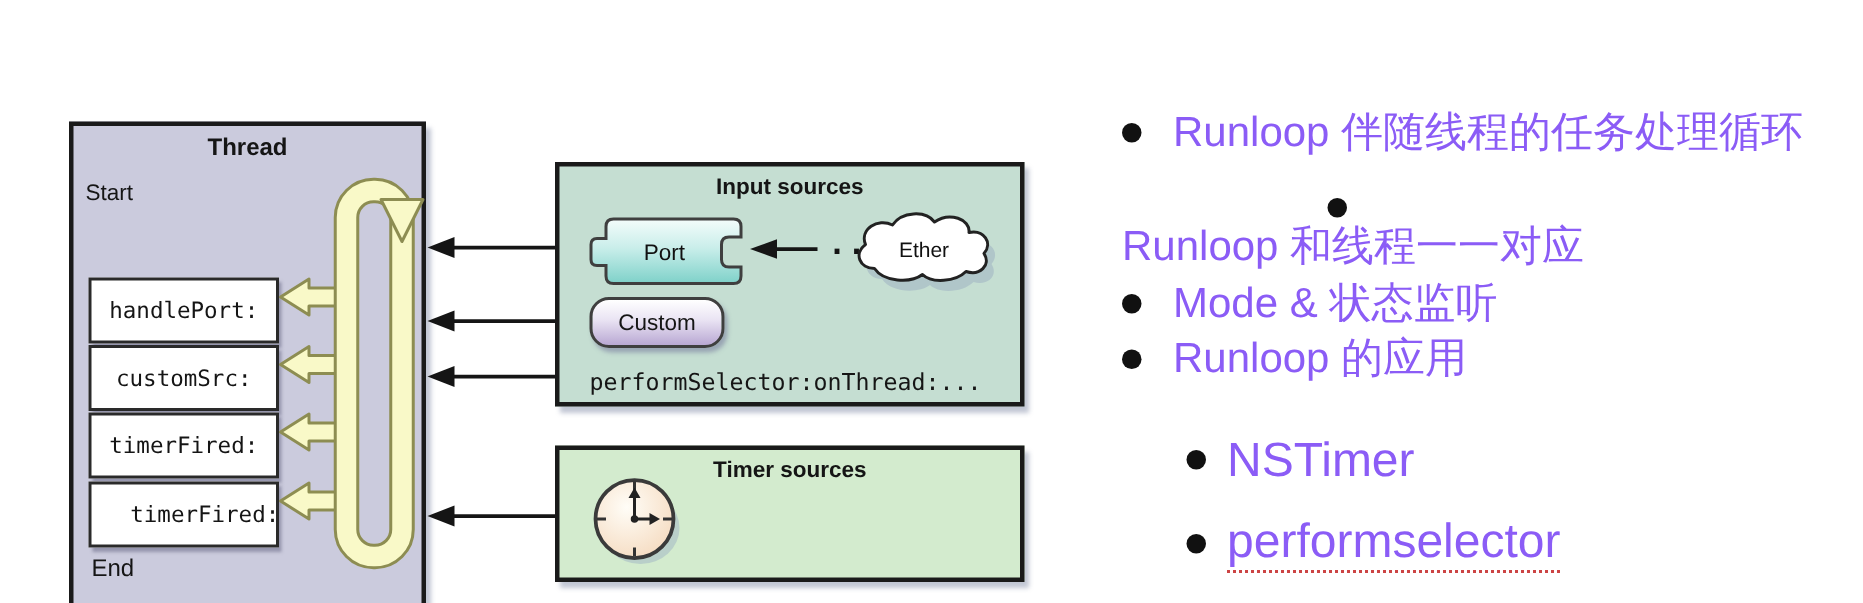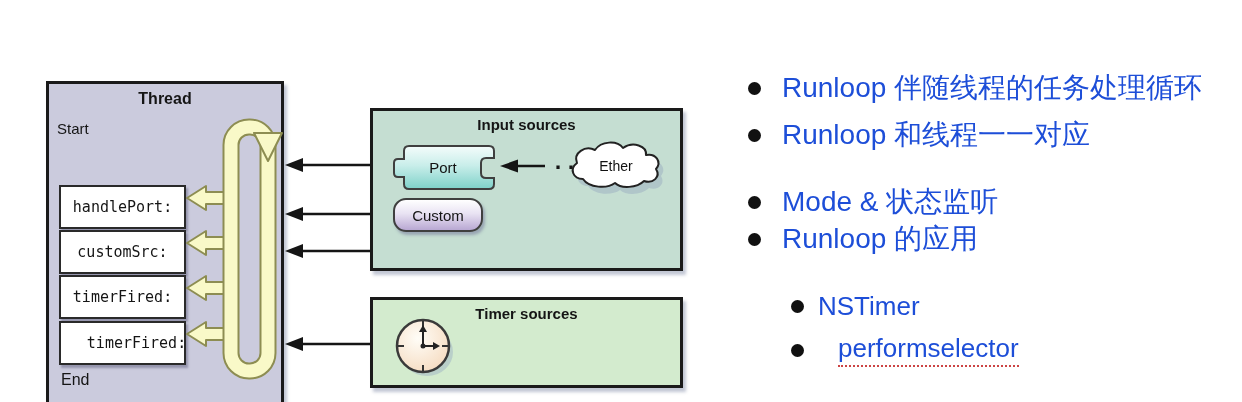--- a/index.html
+++ b/index.html
@@ -44,28 +44,28 @@
     border:2px solid #3f3f3f; border-radius:13px; box-sizing:border-box;
     background:linear-gradient(#ffffff, #e9e3f3 45%, #b9a8d3);
     box-shadow:2px 3px 3px rgba(110,110,150,.5);
     display:flex; align-items:center; justify-content:center; font-size:15px;
   }
   .perform-label{
     position:absolute; left:20px; top:135px; font-size:15.5px;
     font-family:"DejaVu Sans Mono", monospace; white-space:nowrap;
   }
   
-  .note-row{position:absolute; display:flex; align-items:center; height:40px; color:#1d4ed8;}
+  .note-row{position:absolute; display:flex; align-items:center; height:40px; color:#8b5cf6;}
   .note-row .dot{width:13px; height:13px; border-radius:50%; background:#111; flex:none;}
   .lvl1{left:748px; font-size:28px;}
   .lvl1 .dot{margin-right:21px;}
-  .lvl2{left:791px; font-size:26px;}
+  .lvl2{left:791px; font-size:32px;}
   .lvl2 .dot{margin-right:14px;}
-  .r1{top:68px;} .r2{top:115px;} .r3{top:182px;} .r4{top:219px;}
-  .r5{top:286px;} .r6{top:330px;gap:20px;}
+  .r1{top:68px;} .r2{top:132px;flex-direction:column;} .r3{top:182px;} .r4{top:219px;}
+  .r5{top:286px;} .r6{top:342px;}
   .u-spell{border-bottom:2px dotted #cc4444; padding-bottom:1px;}
 </style>
 </head>
 <body>
 
 <div class="canvas">
 
   <div class="thread-box">
     <div class="t-title">Thread</div>
     <div class="t-start">Start</div>
@@ -120,20 +120,21 @@
 
       <polygon points="127,55 145,48.5 145,61.5" fill="#151515"></polygon>
       <line x1="143" y1="55" x2="172" y2="55" stroke="#151515" stroke-width="2.5"></line>
       <text x="179" y="58" font-family="DejaVu Sans Mono, monospace" font-weight="bold" font-size="20" letter-spacing="1" fill="#151515">...</text>
 
       <path fill="#ffffff" stroke="#222" stroke-width="2" stroke-linejoin="round" d="M210 68 C200 68 196 58 204 52 C200 42 212 34 222 39 C228 30 244 29 250 37 C260 30 274 35 273 44 C283 42 289 51 283 58 C288 66 280 73 271 70 C264 77 248 78 242 72 C234 78 216 77 210 68 Z"></path>
       <text x="243" y="60" text-anchor="middle" font-size="14" fill="#111">Ether</text>
     </svg>
     <div class="box-title">Input sources</div>
     <div class="custom-btn">Custom</div>
+    <div class="perform-label">performSelector:onThread:...</div>
   </div>
 
   <div class="src-box timer-box">
     <svg class="box-art" viewBox="0 0 307 85">
       <defs>
         <radialGradient id="clockGrad" cx="0.4" cy="0.35" r="0.8">
           <stop offset="0" stop-color="#fffdf7"></stop>
           <stop offset="1" stop-color="#f4d7ba"></stop>
         </radialGradient>
       </defs>

